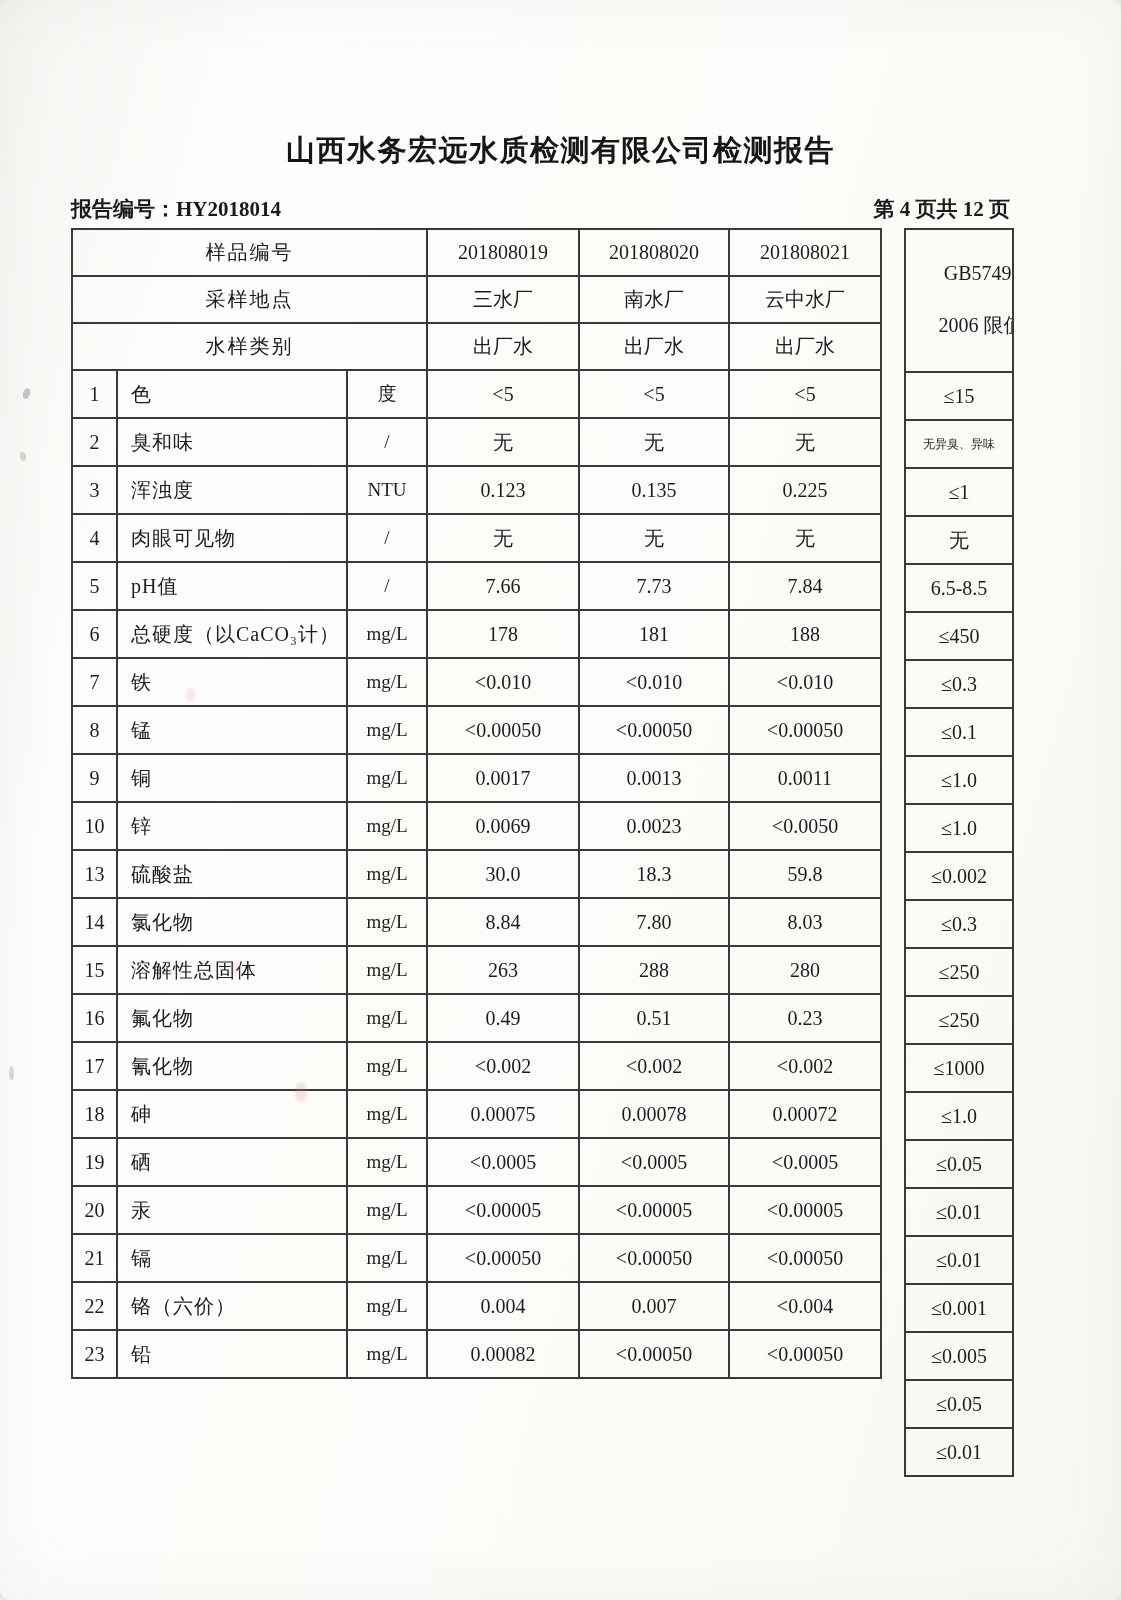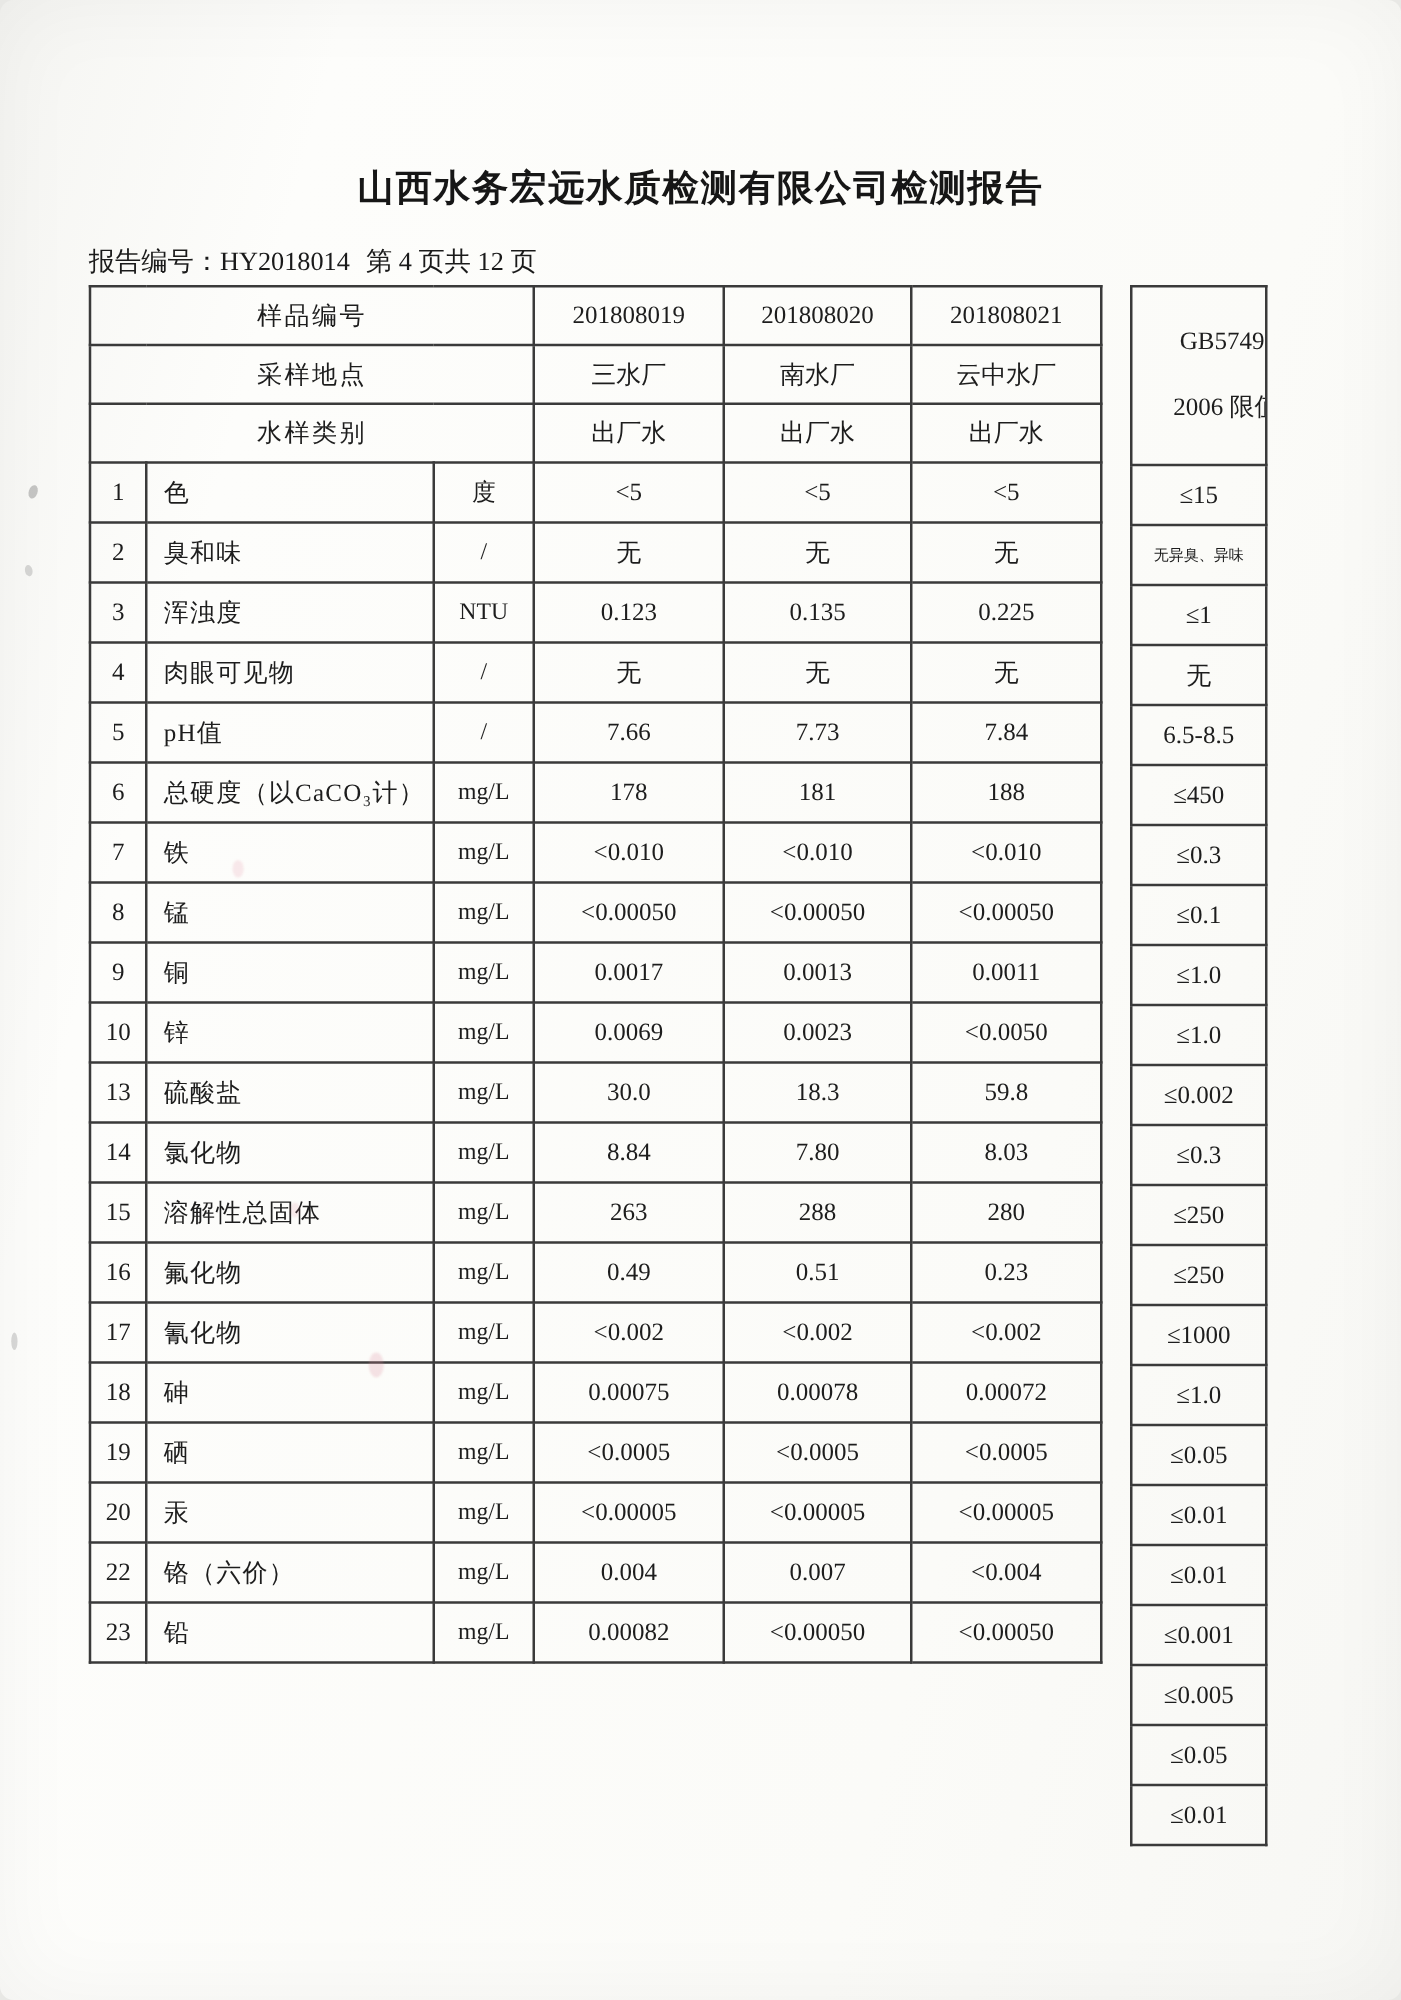--- a/index.html
+++ b/index.html
@@ -11,22 +11,22 @@
     color:#1d1d1d;
     border-radius:11px;
   }
   .title {
     position:absolute; top:131px; left:0; width:100%;
     text-align:center; font-size:29px; font-weight:bold; letter-spacing:1.5px;
     font-family:"Liberation Sans","DejaVu Sans",sans-serif; color:#161616;
   }
   .meta {
     position:absolute; top:195px; left:71px; width:939px;
-    display:flex; justify-content:flex-start;
-    font-size:21px; font-weight:400; color:#1a1a1a;gap:13px;
+    display:flex; justify-content:space-between;
+    font-size:21px; font-weight:700; color:#1a1a1a;gap:13px;
   }
   .tablewrap { position:absolute; top:228px; left:71px; display:flex; align-items:flex-start; }
   table { border-collapse:collapse; table-layout:fixed; }
   .main  { width:809px; }
   .limit { width:108px; }
   .main td, .limit td {
     border:2px solid #3a3a3a; text-align:center; vertical-align:middle;
     font-size:20px; padding:0; overflow:hidden; white-space:nowrap;
   }
   tr.hrow { height:47px; }
@@ -227,20 +227,28 @@
           </tr>
           <tr class="drow">
             <td class="num">20</td>
             <td class="param">汞</td>
             <td class="unit">mg/L</td>
             <td class="val">&lt;0.00005</td>
             <td class="val">&lt;0.00005</td>
             <td class="val">&lt;0.00005</td>
           </tr>
           <tr class="drow">
+            <td class="num">21</td>
+            <td class="param">镉</td>
+            <td class="unit">mg/L</td>
+            <td class="val">&lt;0.00050</td>
+            <td class="val">&lt;0.00050</td>
+            <td class="val">&lt;0.00050</td>
+          </tr>
+          <tr class="drow">
             <td class="num">22</td>
             <td class="param">铬（六价）</td>
             <td class="unit">mg/L</td>
             <td class="val">0.004</td>
             <td class="val">0.007</td>
             <td class="val">&lt;0.004</td>
           </tr>
           <tr class="drow">
             <td class="num">23</td>
             <td class="param">铅</td>

